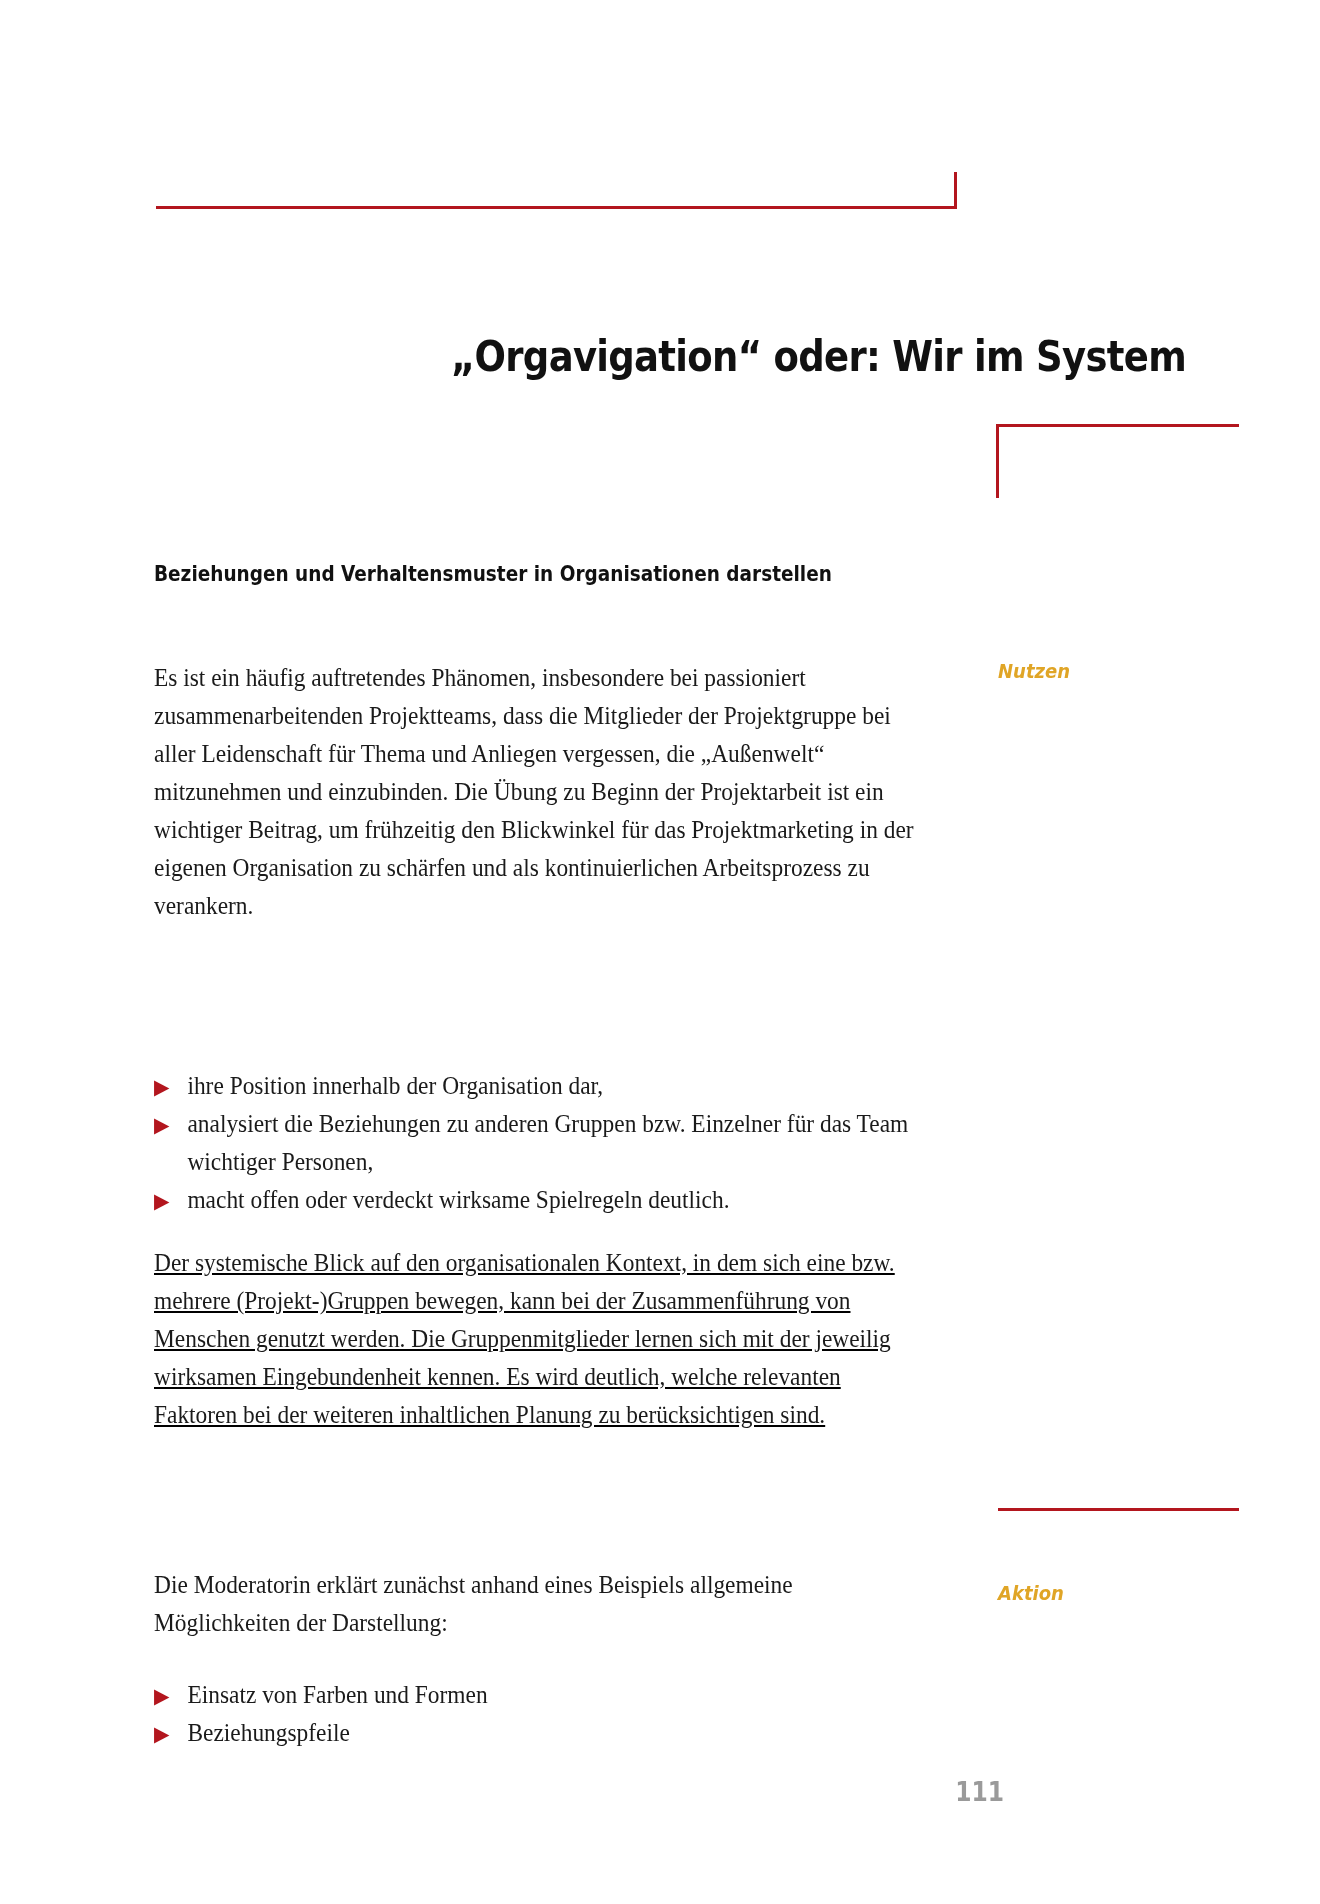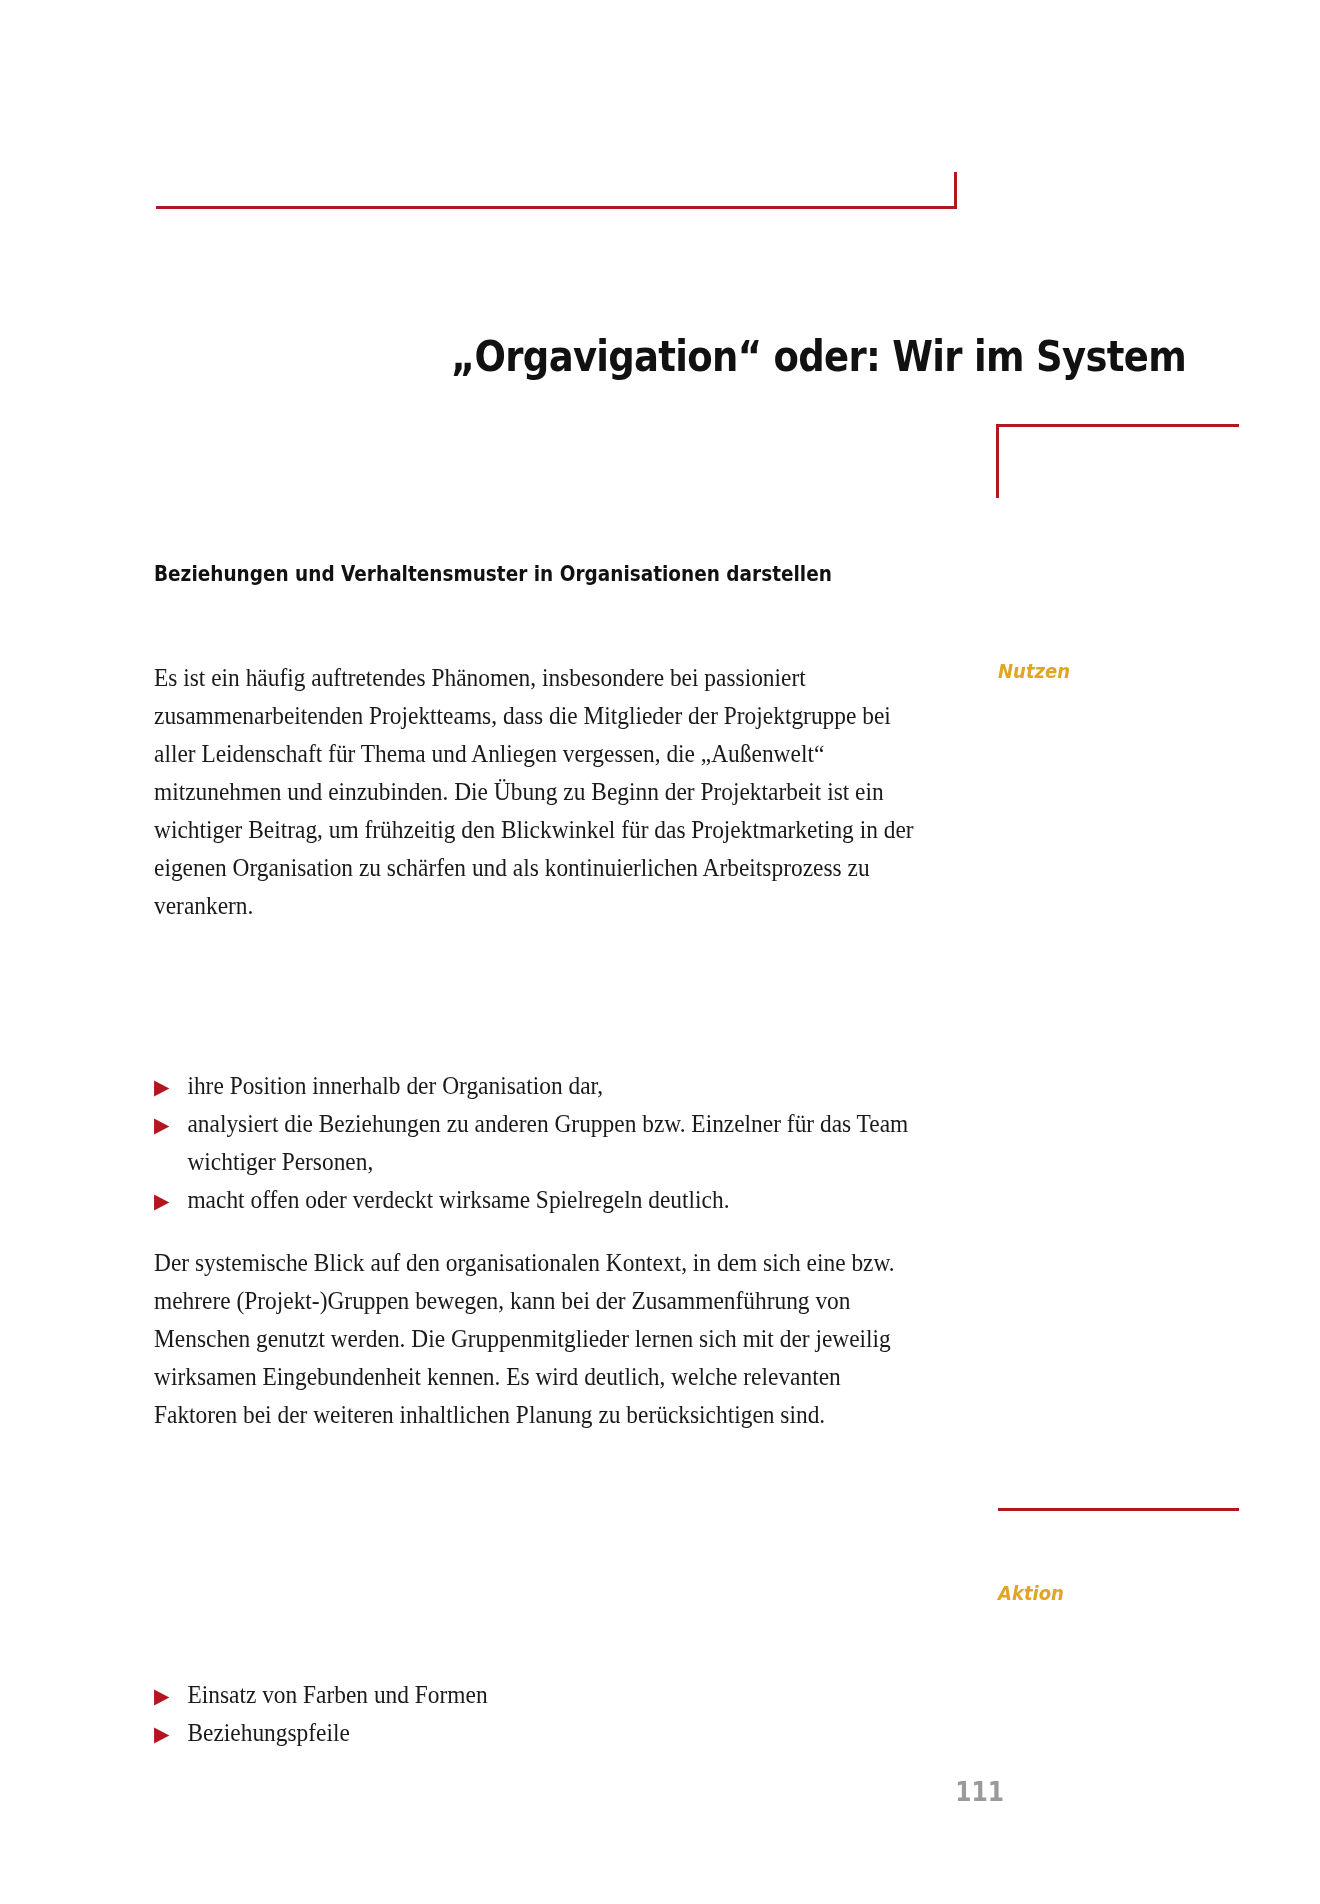--- a/index.html
+++ b/index.html
@@ -137,21 +137,21 @@
     font-size: 26px;
     color: #9a9a9a;
     transform: scaleX(0.9);
     transform-origin: right center;
   }
 
   
   #para-1      { top: 655px; }
   #para-2      { top: 952px; }
   #list-1      { top: 1063px; }
-  #para-3      { top: 1240px; }
+  #para-3      { top: 1240px; text-decoration: underline; }
   #para-4      { top: 1562px; }
   #list-2      { top: 1672px; }
 
   .block { position: absolute; left: 0; width: 810px; }
 </style>
 </head>
 <body>
 
 <div class="page">
 
@@ -184,20 +184,23 @@
       <li class="bullet-item">
         <span class="arrow">▶</span>
         <span>macht offen oder verdeckt wirksame Spielregeln deutlich.</span>
       </li>
     </ul>
 
     <div class="block" id="para-3">
       <p class="para">Der systemische Blick auf den organisationalen Kontext, in dem sich eine bzw. mehrere (Projekt-)Gruppen bewegen, kann bei der Zusammenführung von Menschen genutzt werden. Die Gruppenmitglieder lernen sich mit der jeweilig wirksamen Eingebundenheit kennen. Es wird deutlich, welche relevanten Faktoren bei der weiteren inhaltlichen Planung zu berücksichtigen sind.</p>
     </div>
 
+    <div class="block" id="para-4">
+      <p class="para">Die Moderatorin erklärt zunächst anhand eines Beispiels allgemeine Möglichkeiten der Darstellung:</p>
+    </div>
 
     <ul class="bullet-list block" id="list-2">
       <li class="bullet-item">
         <span class="arrow">▶</span>
         <span>Einsatz von Farben und Formen</span>
       </li>
       <li class="bullet-item">
         <span class="arrow">▶</span>
         <span>Beziehungspfeile</span>
       </li>

